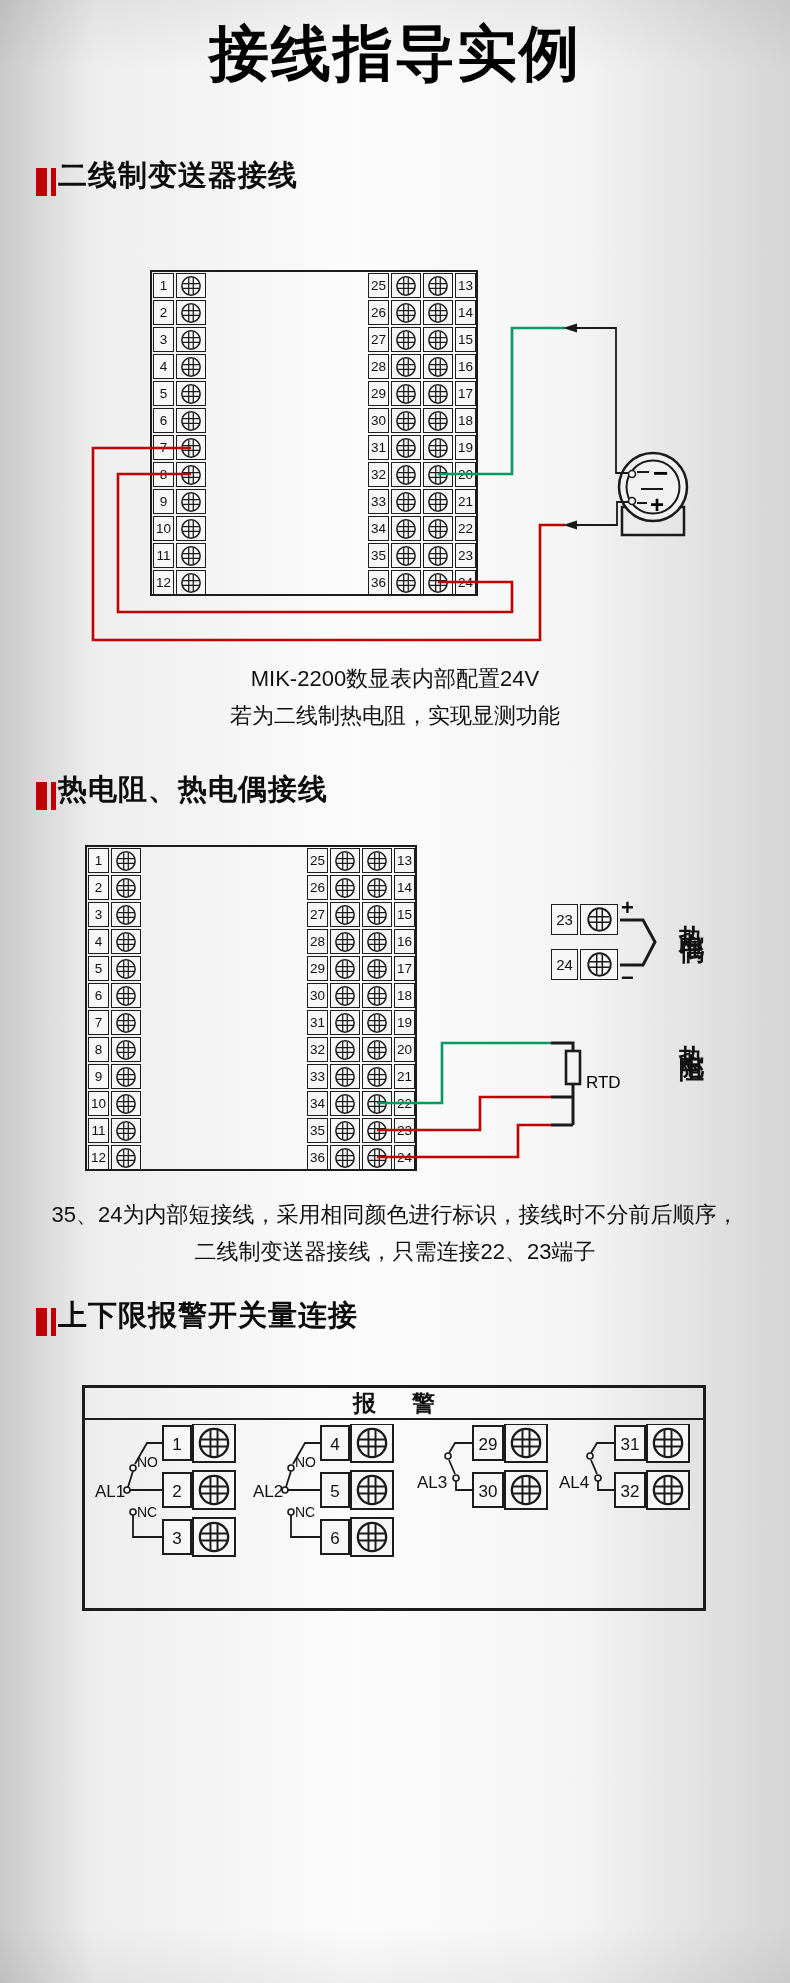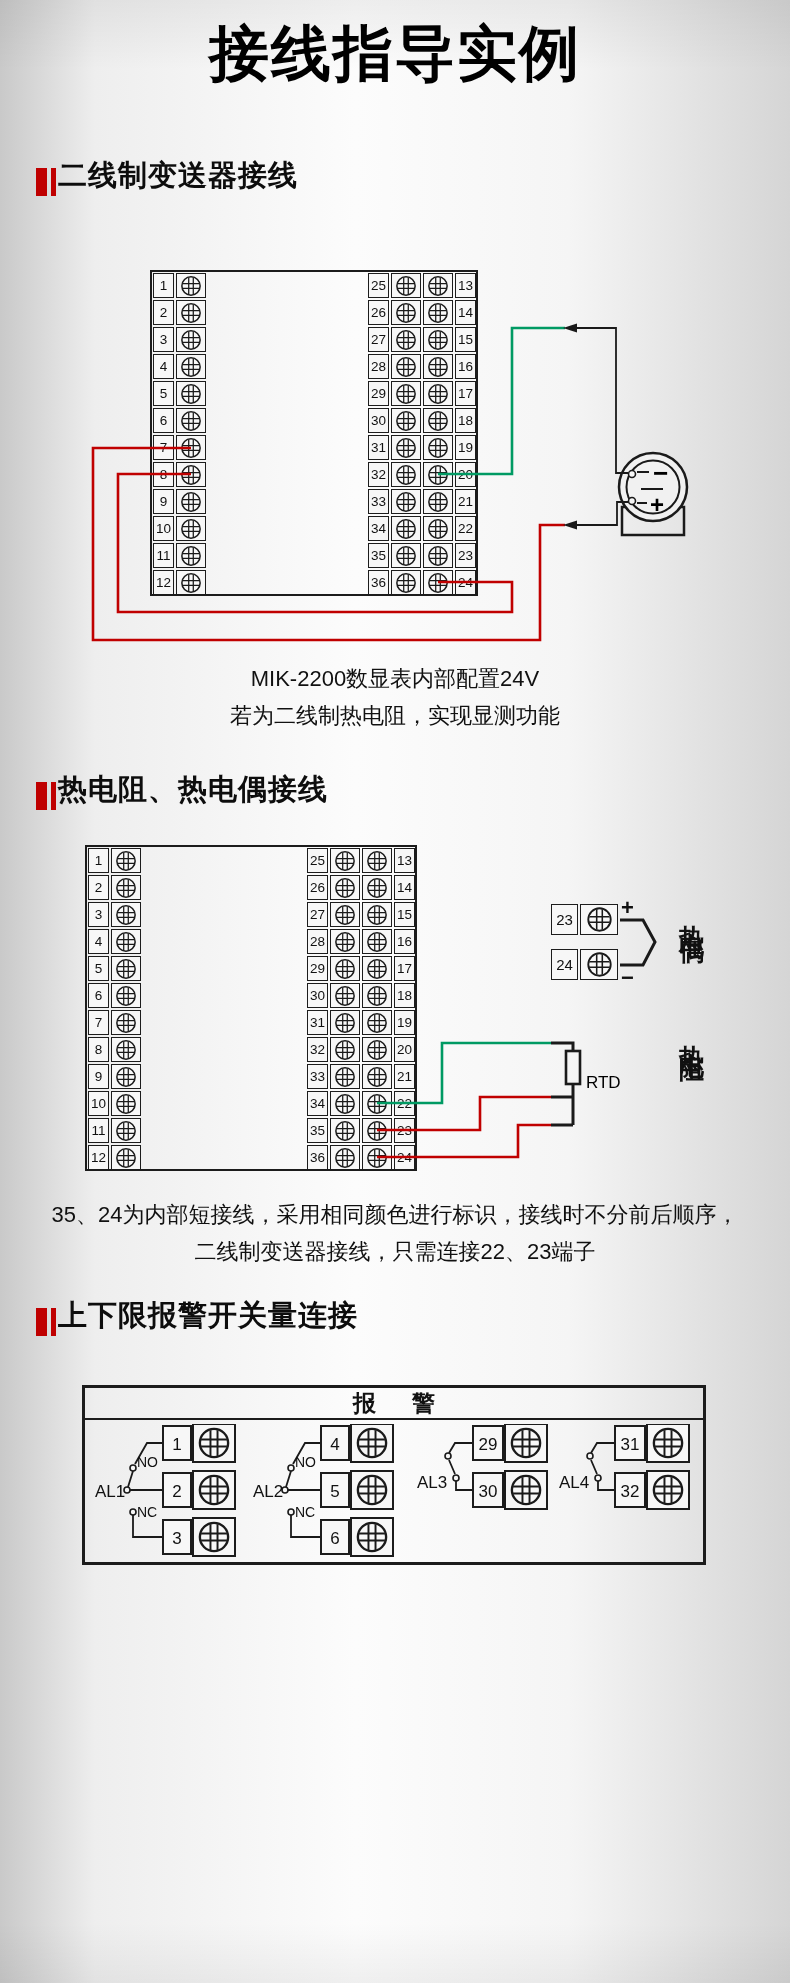--- a/index.html
+++ b/index.html
@@ -39,21 +39,21 @@
   .wr{stroke:#c00000;stroke-width:2.6;fill:none;}
   .wg{stroke:#009a63;stroke-width:2.6;fill:none;}
   .wk{stroke:#1a1a1a;stroke-width:1.8;fill:none;}
   .wk3{stroke:#1a1a1a;stroke-width:3;fill:none;}
   .thermo{position:absolute;display:flex;flex-direction:column;gap:14px;}
   .throw{display:flex;gap:2px;height:31px;}
   .throw .tnum{width:27px;font-size:15px;}
   .throw .tscrew{width:38px;}
   .vlabel{position:absolute;writing-mode:vertical-rl;text-orientation:upright;
     font-size:25px;font-weight:bold;letter-spacing:7px;color:#111;}
-  .alarm{position:absolute;left:82px;top:1385px;width:624px;height:180px;
+  .alarm{position:absolute;left:82px;top:1385px;width:624px;height:226px;
     border:3px solid #1c1c1c;}
   .alarm-h{height:32px;border-bottom:2px solid #1c1c1c;display:flex;
     align-items:center;justify-content:center;font-size:23px;font-weight:bold;}
   .alarm-h span{letter-spacing:36px;margin-right:-36px;}
   .alarm-body{position:relative;height:140px;}
   .ag{position:absolute;top:4px;}
   .asvg text{fill:#111;font-family:"Liberation Sans","DejaVu Sans",sans-serif;}
   .abox{fill:#f7f7f7;stroke:#1c1c1c;stroke-width:2;}
   .alead{stroke:#1a1a1a;stroke-width:1.8;fill:none;}
   .acontact{fill:#f7f7f7;stroke:#1a1a1a;stroke-width:1.6;}

